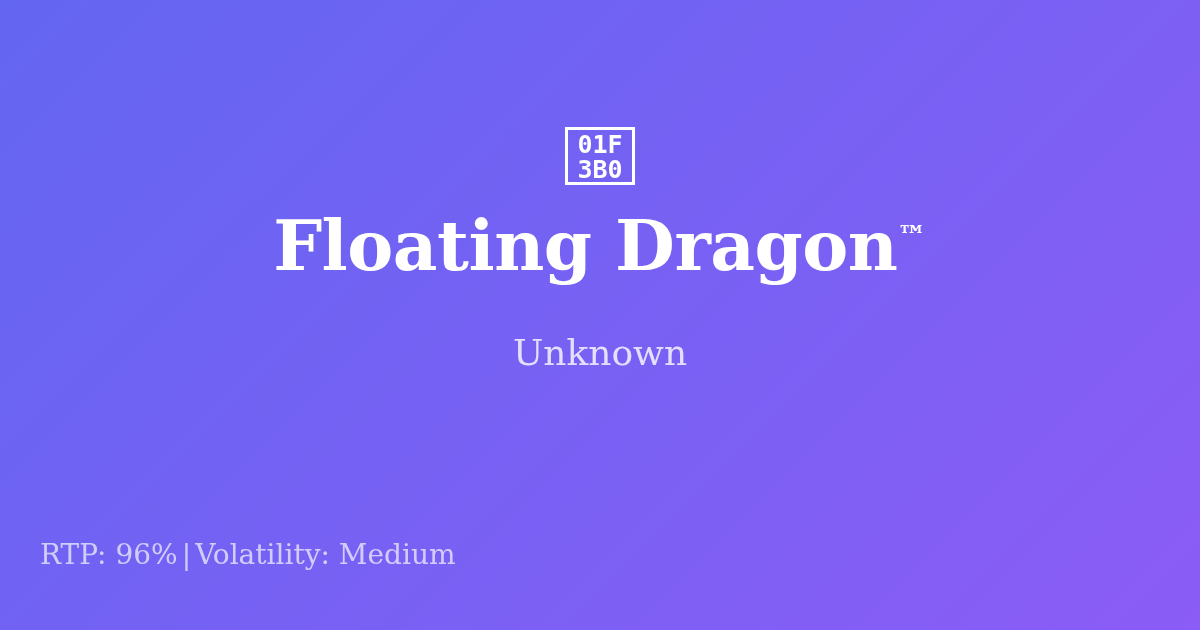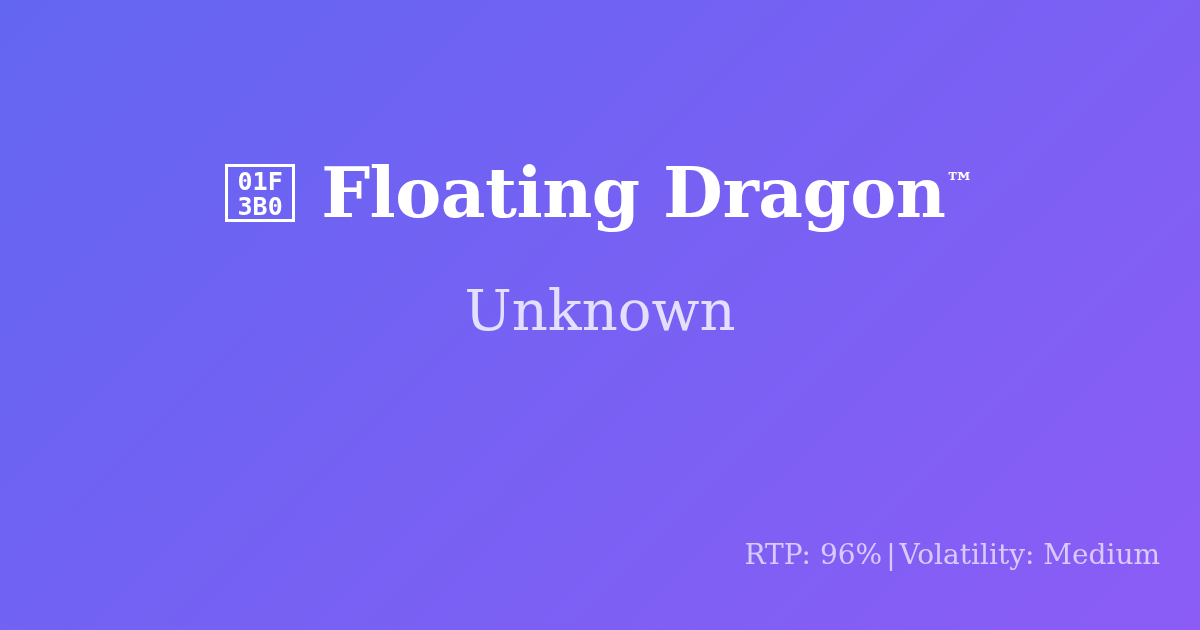--- a/index.html
+++ b/index.html
@@ -39,21 +39,21 @@
     display: flex;
     flex-direction: column;
     align-items: center;
     justify-content: center;
     padding: 0 40px;
     box-sizing: border-box;
   }
 
   .title-row {
     display: flex;
-    flex-direction: row;
+    flex-direction: column;
     align-items: center;
     justify-content: center;
     gap: 26px;
     margin: 0;
     padding: 0;
   }
 
   
   .tofu-glyph {
     position: relative;
@@ -94,37 +94,37 @@
   .game-title .tm {
     font-size: 0.42em;
     vertical-align: super;
     line-height: 1;
     letter-spacing: 0.5px;
   }
 
   .game-subtitle {
     font-family: "DejaVu Serif", "Liberation Serif", serif;
     font-weight: 400;
-    font-size: 56px;
+    font-size: 36px;
     line-height: 1.1;
     color: rgba(255, 255, 255, 0.80);
     margin: 52px 0 0 0;
     white-space: nowrap;
     text-align: center;
   }
 
   
   .card-footer {
     position: absolute;
     left: 0;
     right: 0;
     bottom: 58px;
     display: flex;
     align-items: center;
-    justify-content: flex-end;
+    justify-content: flex-start;
     padding: 0 40px;
     box-sizing: border-box;
   }
 
   .meta-line {
     font-family: "DejaVu Serif", "Liberation Serif", serif;
     font-weight: 400;
     font-size: 28px;
     line-height: 1.2;
     color: rgba(255, 255, 255, 0.68);

